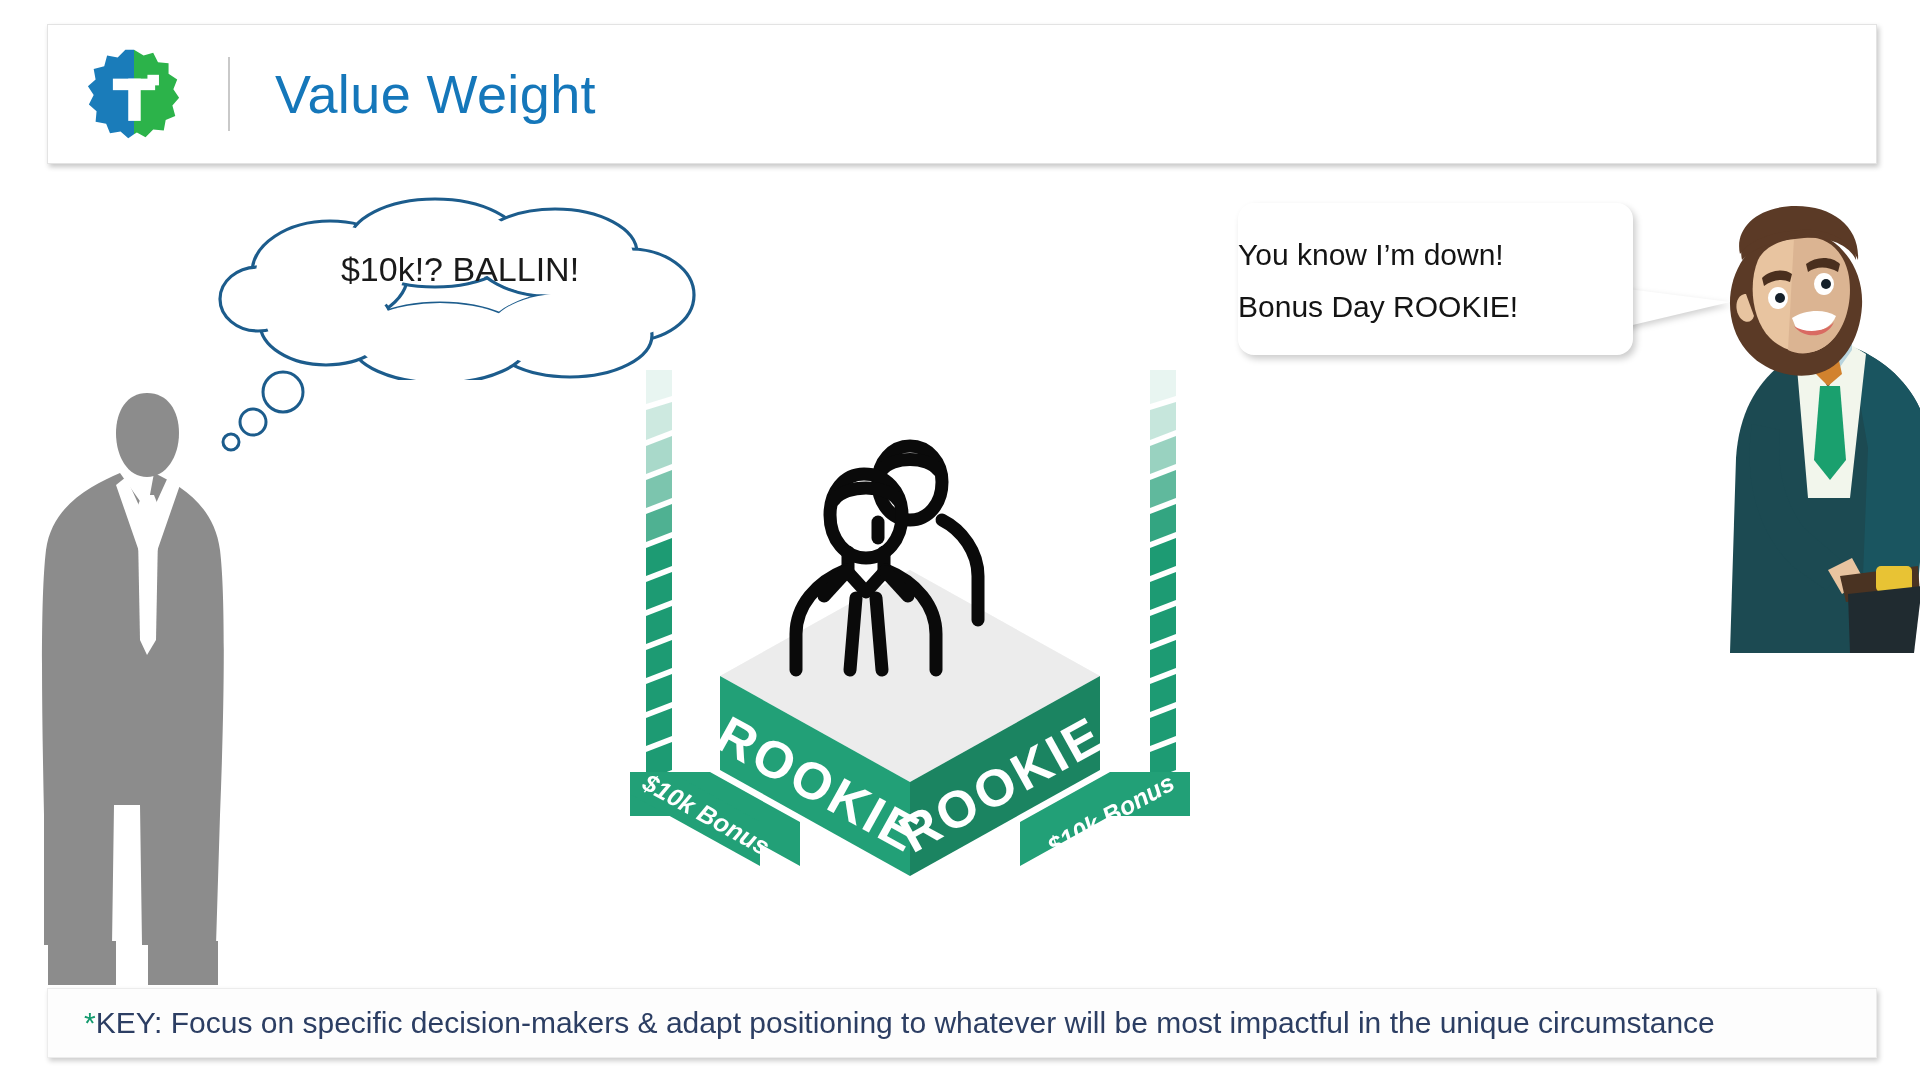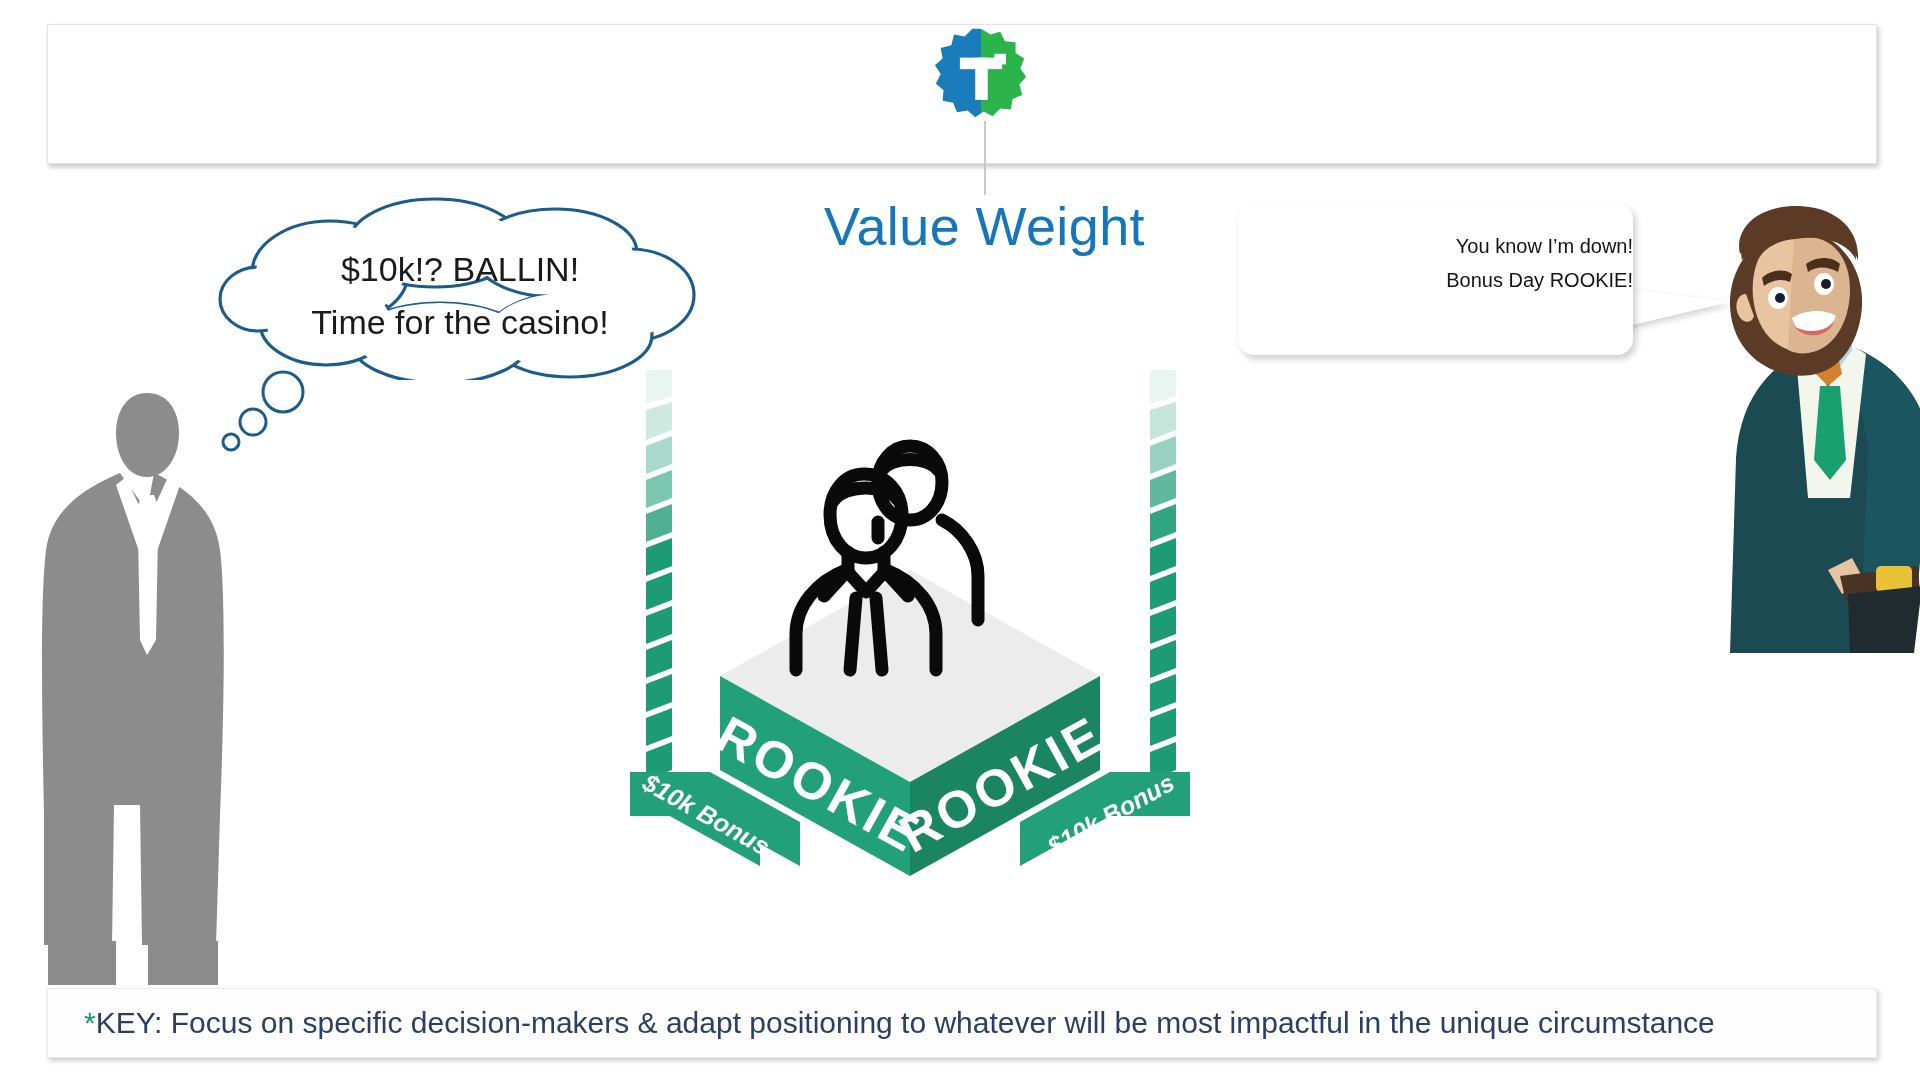--- a/index.html
+++ b/index.html
@@ -16,21 +16,21 @@
   }
 
   
   .header-bar {
     position: absolute;
     left: 47px; top: 24px;
     width: 1830px; height: 140px;
     background: #ffffff;
     border: 1px solid #e3e3e3;
     box-shadow: 2px 3px 5px rgba(0,0,0,0.22);
-    display: flex; align-items: center; flex-direction: column;
+    display: flex; align-items: center;
   }
   .logo-wrap {
     position: relative;
     width: 96px; height: 96px;
     margin-left: 38px;
     flex: 0 0 auto;
   }
   .logo-wrap svg { display: block; }
   .header-divider {
     width: 2px; height: 74px;
@@ -80,22 +80,22 @@
     width: 0; height: 0;
     border-top: 14px solid transparent;
     border-bottom: 26px solid transparent;
     border-left: 110px solid #ffffff;
     filter: drop-shadow(2px 3px 3px rgba(0,0,0,0.18));
     z-index: 5;
   }
   .speech-text {
     position: absolute;
     left: 0; top: 26px; width: 100%;
-    text-align: right;
-    font-size: 20px;
+    text-align: left;
+    font-size: 30px;
     color: #141414;
     line-height: 1.72;
   }
   .speech-text div { white-space: nowrap; }
 
   
   .silhouette {
     position: absolute;
     left: 30px; top: 385px;
     width: 295px; height: 600px;
@@ -215,21 +215,20 @@
         <ellipse cx="355" cy="60" rx="78" ry="40"></ellipse>
         <ellipse cx="424" cy="100" rx="60" ry="42"></ellipse>
         <ellipse cx="368" cy="136" rx="78" ry="38"></ellipse>
         <ellipse cx="240" cy="144" rx="84" ry="36"></ellipse>
         <ellipse cx="128" cy="126" rx="62" ry="38"></ellipse>
         <ellipse cx="62" cy="104" rx="34" ry="28"></ellipse>
       </g>
     </svg>
     <div class="thought-text">
       <div>$10k!? BALLIN!</div>
-      <div>Time for the casino!</div>
     </div>
   </div>
 
   <svg style="position:absolute;left:215px;top:370px;" width="110" height="100">
     <circle cx="68" cy="22" r="20" fill="#ffffff" stroke="#1c5c8c" stroke-width="3"></circle>
     <circle cx="38" cy="52" r="13" fill="#ffffff" stroke="#1c5c8c" stroke-width="3"></circle>
     <circle cx="16" cy="72" r="8" fill="#ffffff" stroke="#1c5c8c" stroke-width="3"></circle>
   </svg>
 
   <div class="speech-tail"></div>

